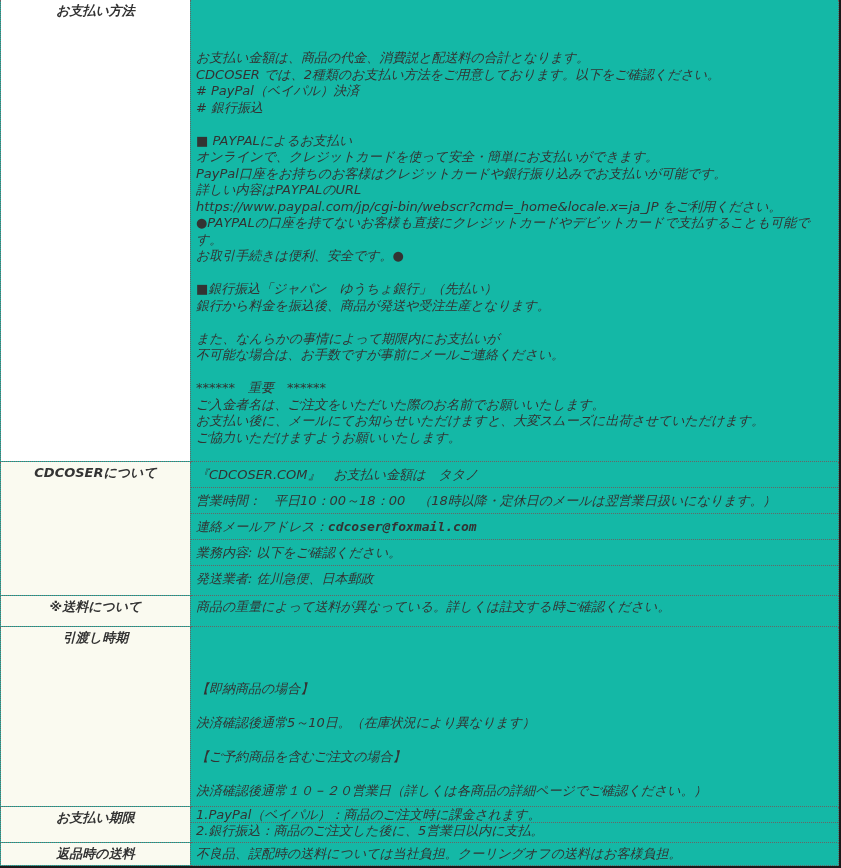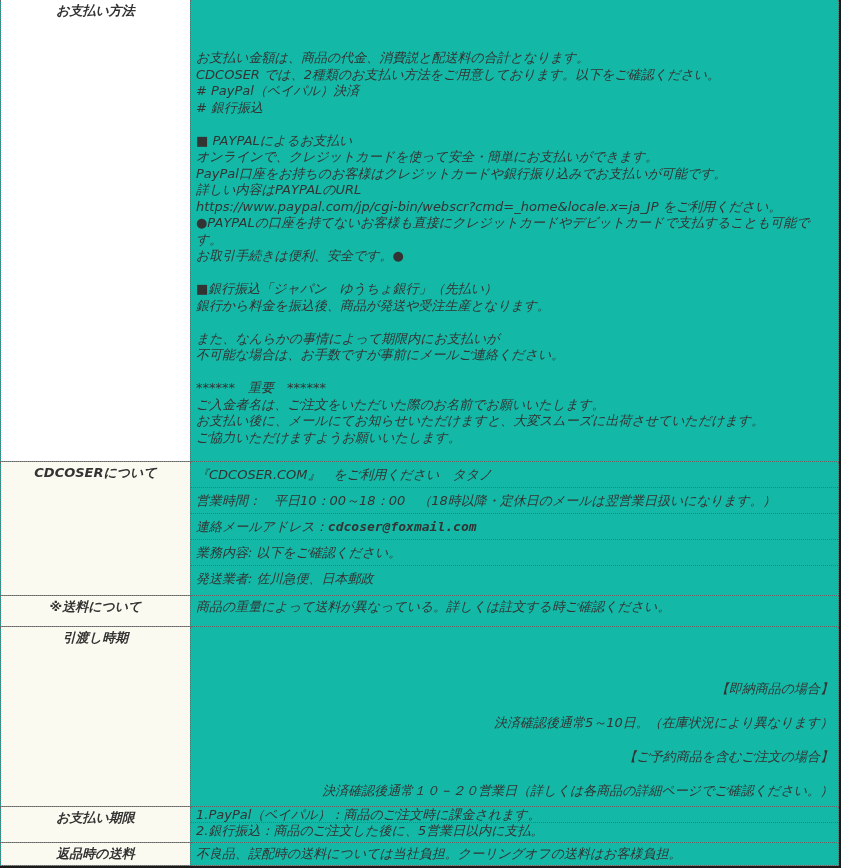--- a/index.html
+++ b/index.html
@@ -55,21 +55,21 @@
   }
   .sub:last-child { border-bottom: none; }
   .sub.tight { padding: 0 5px; line-height: 15px; }
   .sub.first-defect { padding: 2px 5px; line-height: 19px; }
 
   .email {
     font-weight: bold;
     font-family: "DejaVu Sans Mono", monospace;
   }
 
-  .delivery-body { padding-top: 3px; text-align: right; }
+  .delivery-body { padding-top: 3px; }
 </style>
 </head>
 <body>
 
 <div class="page">
   <table class="info">
 
     <tbody>
         <tr style="height:398px;">
       <td class="hd white">お支払い方法</td>
@@ -96,21 +96,21 @@
 ******　重要　******
 ご入金者名は、ご注文をいただいた際のお名前でお願いいたします。
 お支払い後に、メールにてお知らせいただけますと、大変スムーズに出荷させていただけます。
 ご協力いただけますようお願いいたします。</div>
       </td>
     </tr>
 
     <tr style="height:125px;">
       <td class="hd">CDCOSERについて</td>
       <td class="ct nopad">
-        <div class="sub">『CDCOSER.COM』　をご利用ください　タタノ</div>
+        <div class="sub">『CDCOSER.COM』　お支払い金額は　タタノ</div>
         <div class="sub">営業時間：　平日10：00～18：00　（18時以降・定休日のメールは翌営業日扱いになります。）</div>
         <div class="sub">
           <span>連絡メールアドレス：</span><span class="email">cdcoser@foxmail.com</span>
         </div>
         <div class="sub">業務内容: 以下をご確認ください。</div>
         <div class="sub">発送業者: 佐川急便、日本郵政</div>
       </td>
     </tr>
 
 

